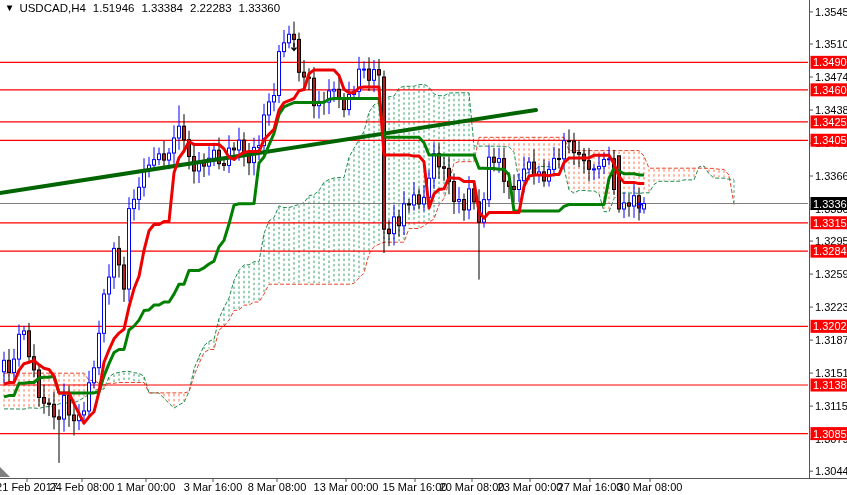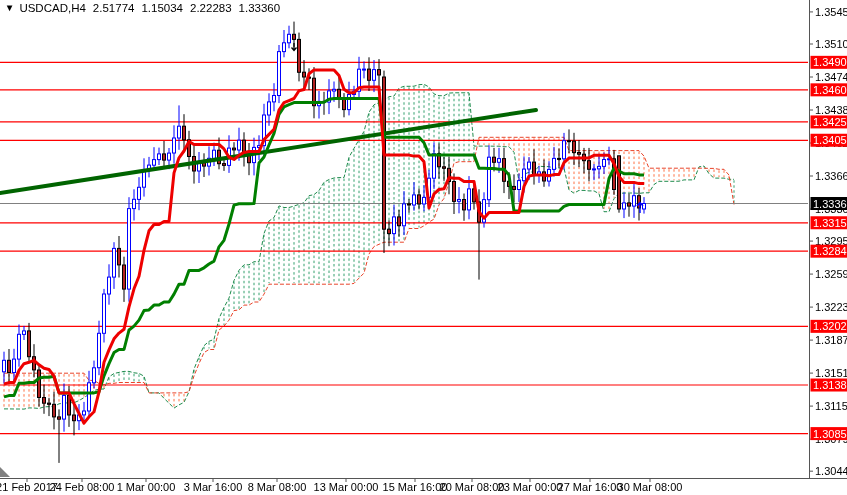--- a/index.html
+++ b/index.html
@@ -544,15 +544,15 @@
         <text x="472" y="491" text-anchor="middle">20 Mar 08:00</text>
         <line x1="530" y1="478" x2="530" y2="482" stroke="#555555" stroke-width="1"></line>
         <text x="530" y="491" text-anchor="middle">23 Mar 00:00</text>
         <line x1="590" y1="478" x2="590" y2="482" stroke="#555555" stroke-width="1"></line>
         <text x="590" y="491" text-anchor="middle">27 Mar 16:00</text>
         <line x1="650" y1="478" x2="650" y2="482" stroke="#555555" stroke-width="1"></line>
         <text x="650" y="491" text-anchor="middle">30 Mar 08:00</text>
       </g>
     </svg>
   <div id="title-bar">
-    <span class="tri">▼</span><span>USDCAD,H4</span><span class="q">2.51774</span><span class="q">1.15034</span><span class="q">2.22283</span><span class="q">1.33360</span>
+    <span class="tri">▼</span><span>USDCAD,H4</span><span class="q">1.51946</span><span class="q">1.33384</span><span class="q">2.22283</span><span class="q">1.33360</span>
   </div>
 </div>
 
 </body></html>

